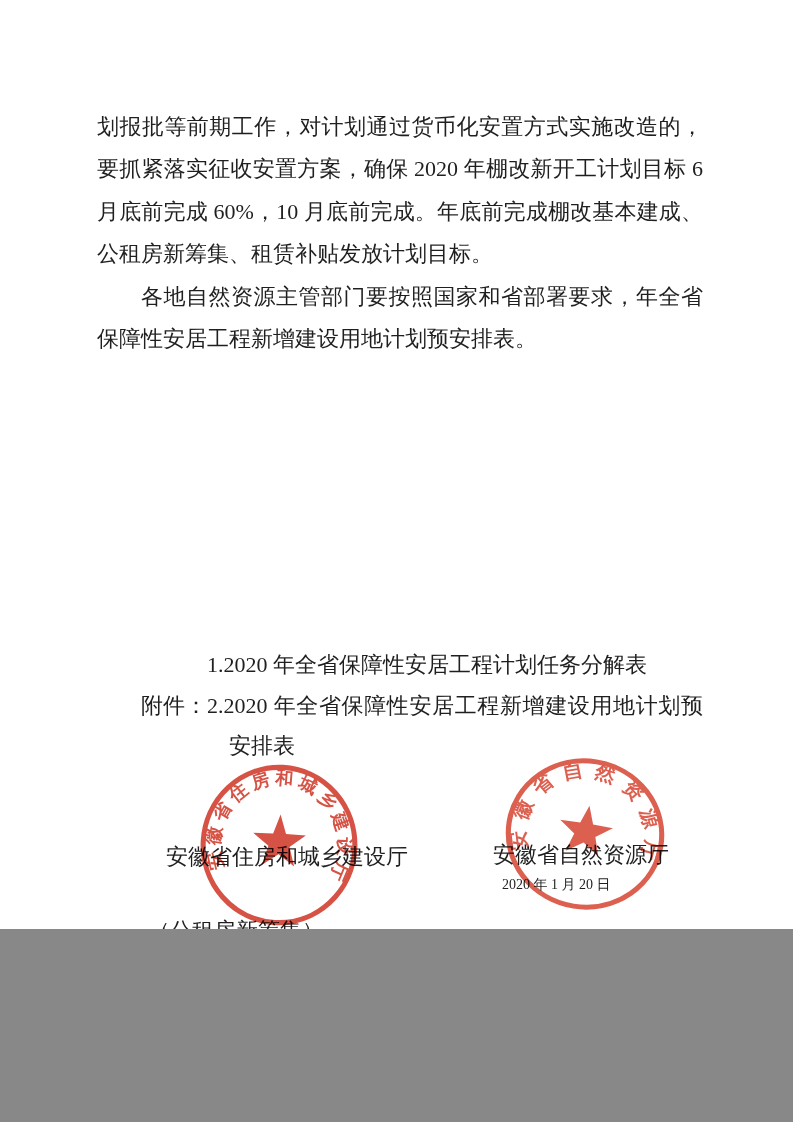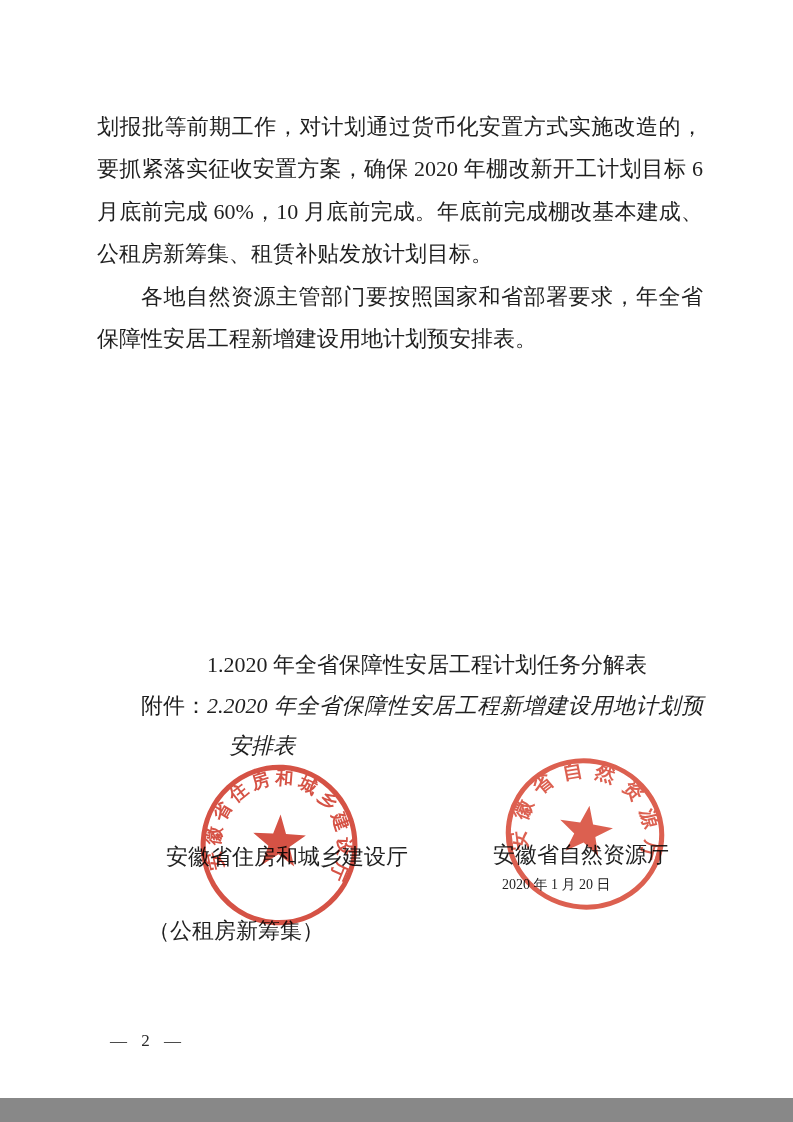--- a/index.html
+++ b/index.html
@@ -1,18 +1,18 @@
 <!DOCTYPE html>
 <html><head>
 <meta charset="utf-8">
 <style>
   html,body { margin:0; padding:0; background:#888; }
   .page {
     position:relative;
-    width:793px; height:1098px;
+    width:793px; height:929px;
     margin:0 auto;
     background:#ffffff;
     font-family:"Liberation Serif","DejaVu Serif",serif;
     color:#1f1f1f;
     overflow:hidden;
   }
   
   .doc-body {
     position:absolute; left:97px; top:106px; width:606px;
     font-size:22px; line-height:42.4px;
@@ -28,21 +28,21 @@
   }
   
   .attachments {
     position:absolute; left:141px; top:645px;
     font-size:22px; line-height:40.5px;
     display:flex; align-items:center;
   }
   .att-label { white-space:nowrap; }
   .att-items { width:496px; }
   .att-item { text-align:justify; }
-  .att-item.hang { padding-left:1em; text-indent:-1em;font-style:italic; }
+  .att-item.hang { padding-left:1em; text-indent:-1em; }
   
   .sig-org-left  { position:absolute; left:166px; top:842px; font-size:22px; white-space:nowrap; z-index:1; }
   .sig-org-right { position:absolute; left:493px; top:840px; font-size:22px; white-space:nowrap; z-index:1; }
   .sig-date      { position:absolute; left:502px; top:876px; font-size:14px; white-space:nowrap; z-index:1; }
   .publish-note  { position:absolute; left:148px; top:916px; font-size:22px; white-space:nowrap; }
   
   .seal { position:absolute; z-index:2; mix-blend-mode:multiply; opacity:0.88; }
   .seal-left  { left:197px; top:761px; width:164px; height:168px; transform:rotate(3deg); }
   .seal-right { left:502px; top:755px; width:166px; height:158px; transform:rotate(9deg); }
   .seal text {

